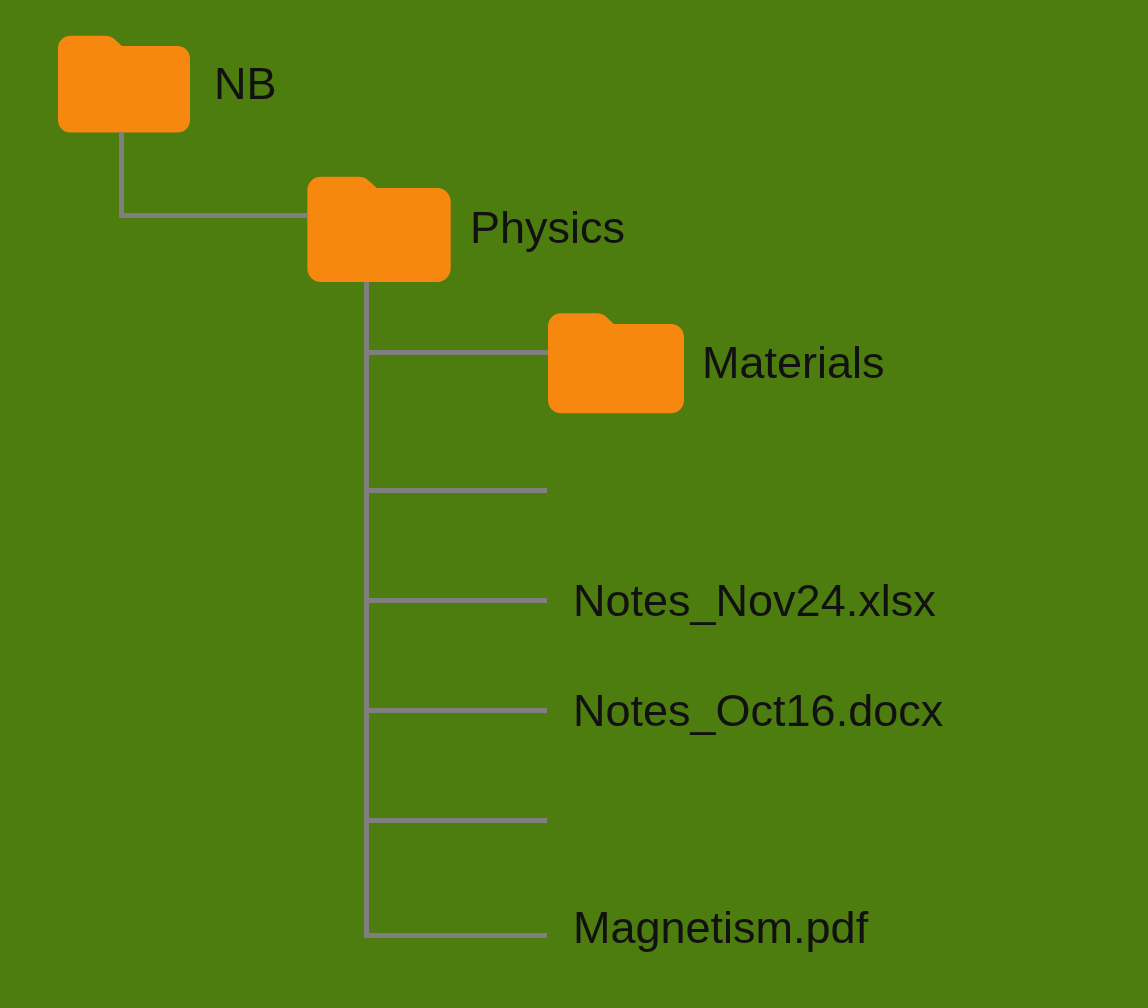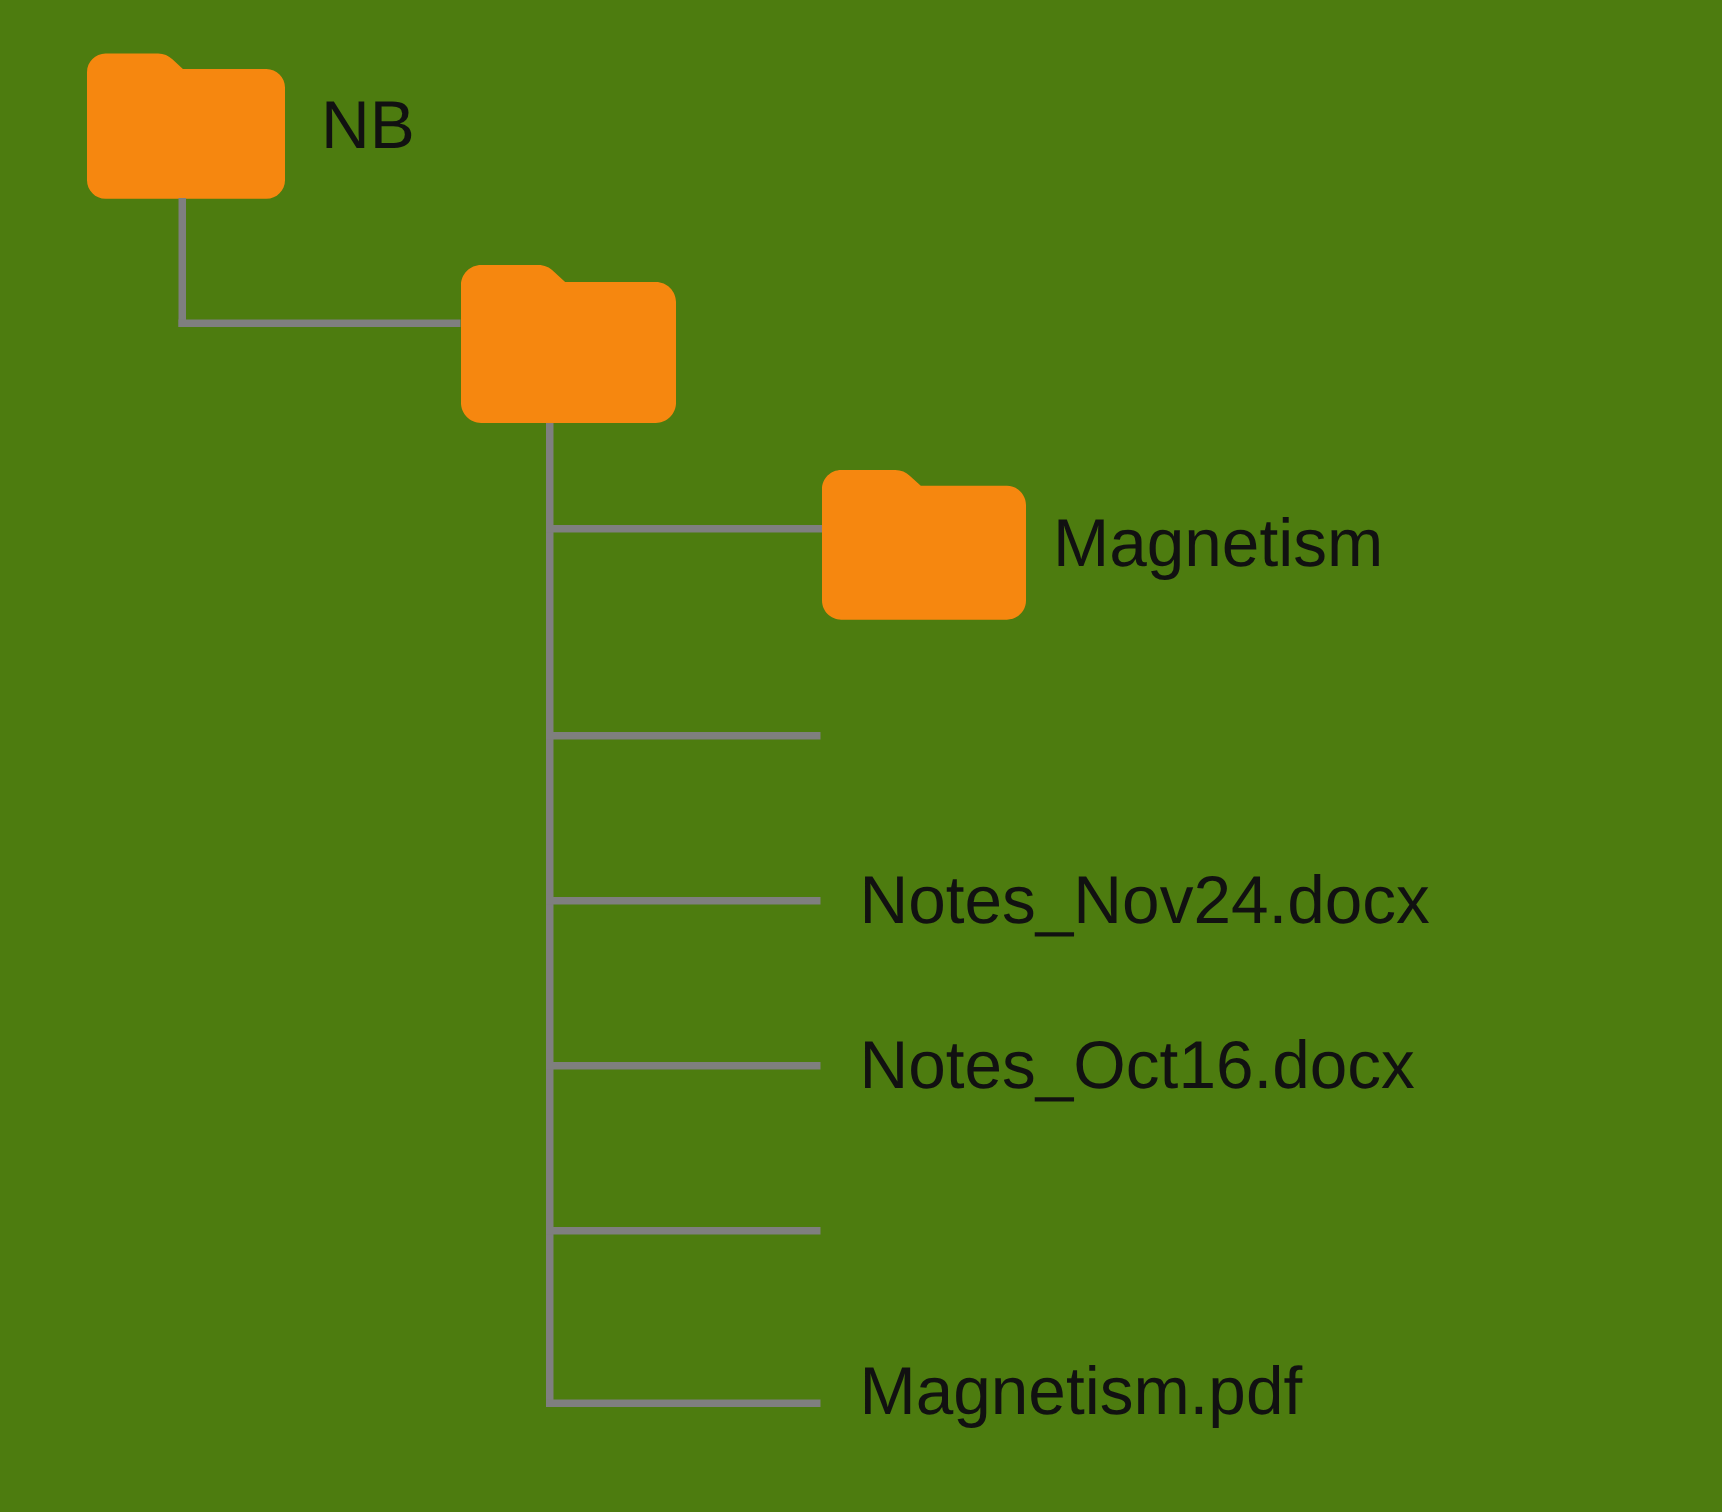--- a/index.html
+++ b/index.html
@@ -50,35 +50,36 @@
   <div class="node-label" style="left:214px; top:83px;">NB</div>
 
   <div class="connector" style="left:119px; top:132px; width:5px; height:86px;"></div>
   <div class="connector" style="left:119px; top:213px; width:188px; height:5px;"></div>
 
   <div class="folder-icon" style="left:303px; top:170px; width:152px; height:112px;">
     <svg viewBox="0 0 64 50">
       <path d="M6,3 h17 c1.8,0 3.4,0.7 4.6,1.9 L31,8 h27 c3.3,0 6,2.7 6,6 v30 c0,3.3 -2.7,6 -6,6 H6 c-3.3,0 -6,-2.7 -6,-6 V9 c0,-3.3 2.7,-6 6,-6 z" fill="#F6870F"></path>
     </svg>
   </div>
+  <div class="node-label" style="left:470px; top:227px;">Physics</div>
 
   <div class="connector" style="left:364px; top:282px; width:5px; height:656px;"></div>
 
   <div class="connector" style="left:364px; top:350px; width:186px; height:5px;"></div>
   <div class="folder-icon" style="left:548px; top:306px; width:136px; height:108px;">
     <svg viewBox="0 0 64 50">
       <path d="M6,3 h17 c1.8,0 3.4,0.7 4.6,1.9 L31,8 h27 c3.3,0 6,2.7 6,6 v30 c0,3.3 -2.7,6 -6,6 H6 c-3.3,0 -6,-2.7 -6,-6 V9 c0,-3.3 2.7,-6 6,-6 z" fill="#F6870F"></path>
     </svg>
   </div>
-  <div class="node-label" style="left:702px; top:362px;">Magnetism</div>
+  <div class="node-label" style="left:702px; top:362px;">Materials</div>
 
   <div class="connector" style="left:364px; top:488px; width:183px; height:5px;"></div>
 
   <div class="connector" style="left:364px; top:598px; width:183px; height:5px;"></div>
-  <div class="node-label" style="left:573px; top:600px;">Notes_Nov24.docx</div>
+  <div class="node-label" style="left:573px; top:600px;">Notes_Nov24.xlsx</div>
 
   <div class="connector" style="left:364px; top:708px; width:183px; height:5px;"></div>
   <div class="node-label" style="left:573px; top:710px;">Notes_Oct16.docx</div>
 
   <div class="connector" style="left:364px; top:818px; width:183px; height:5px;"></div>
 
   <div class="connector" style="left:364px; top:933px; width:183px; height:5px;"></div>
   <div class="node-label" style="left:573px; top:927px;">Magnetism.pdf</div>
 
 </div>

